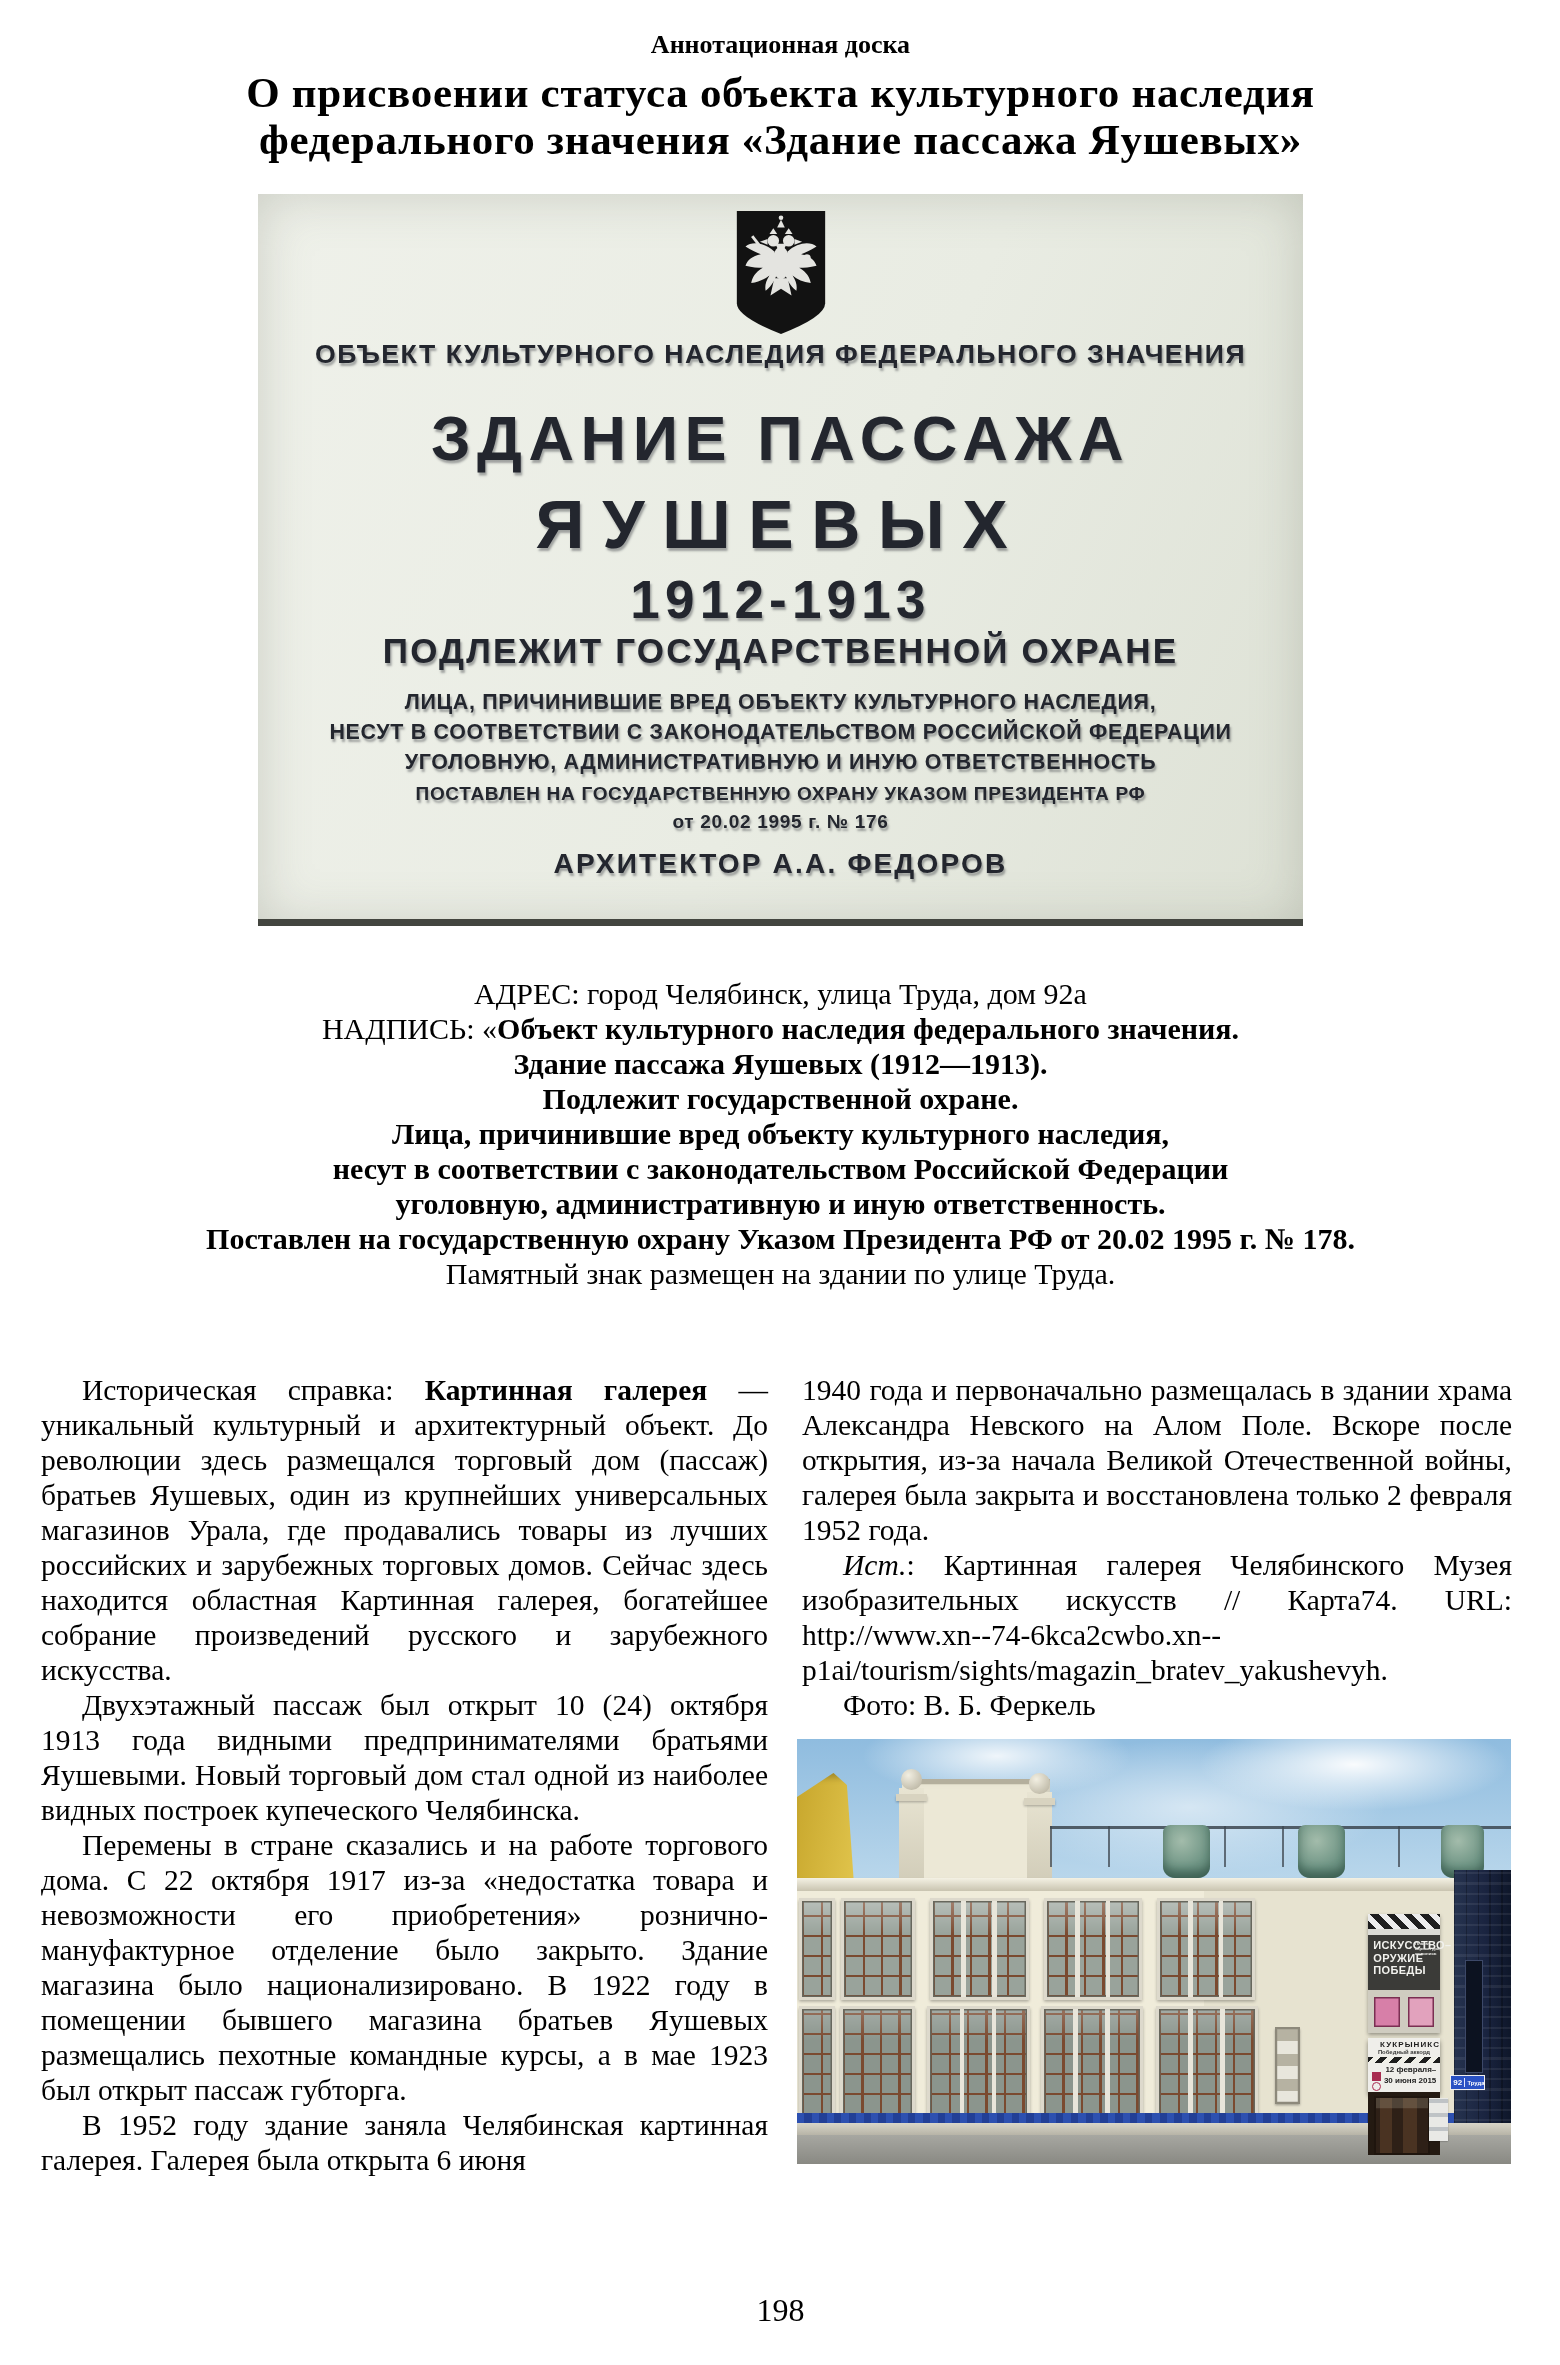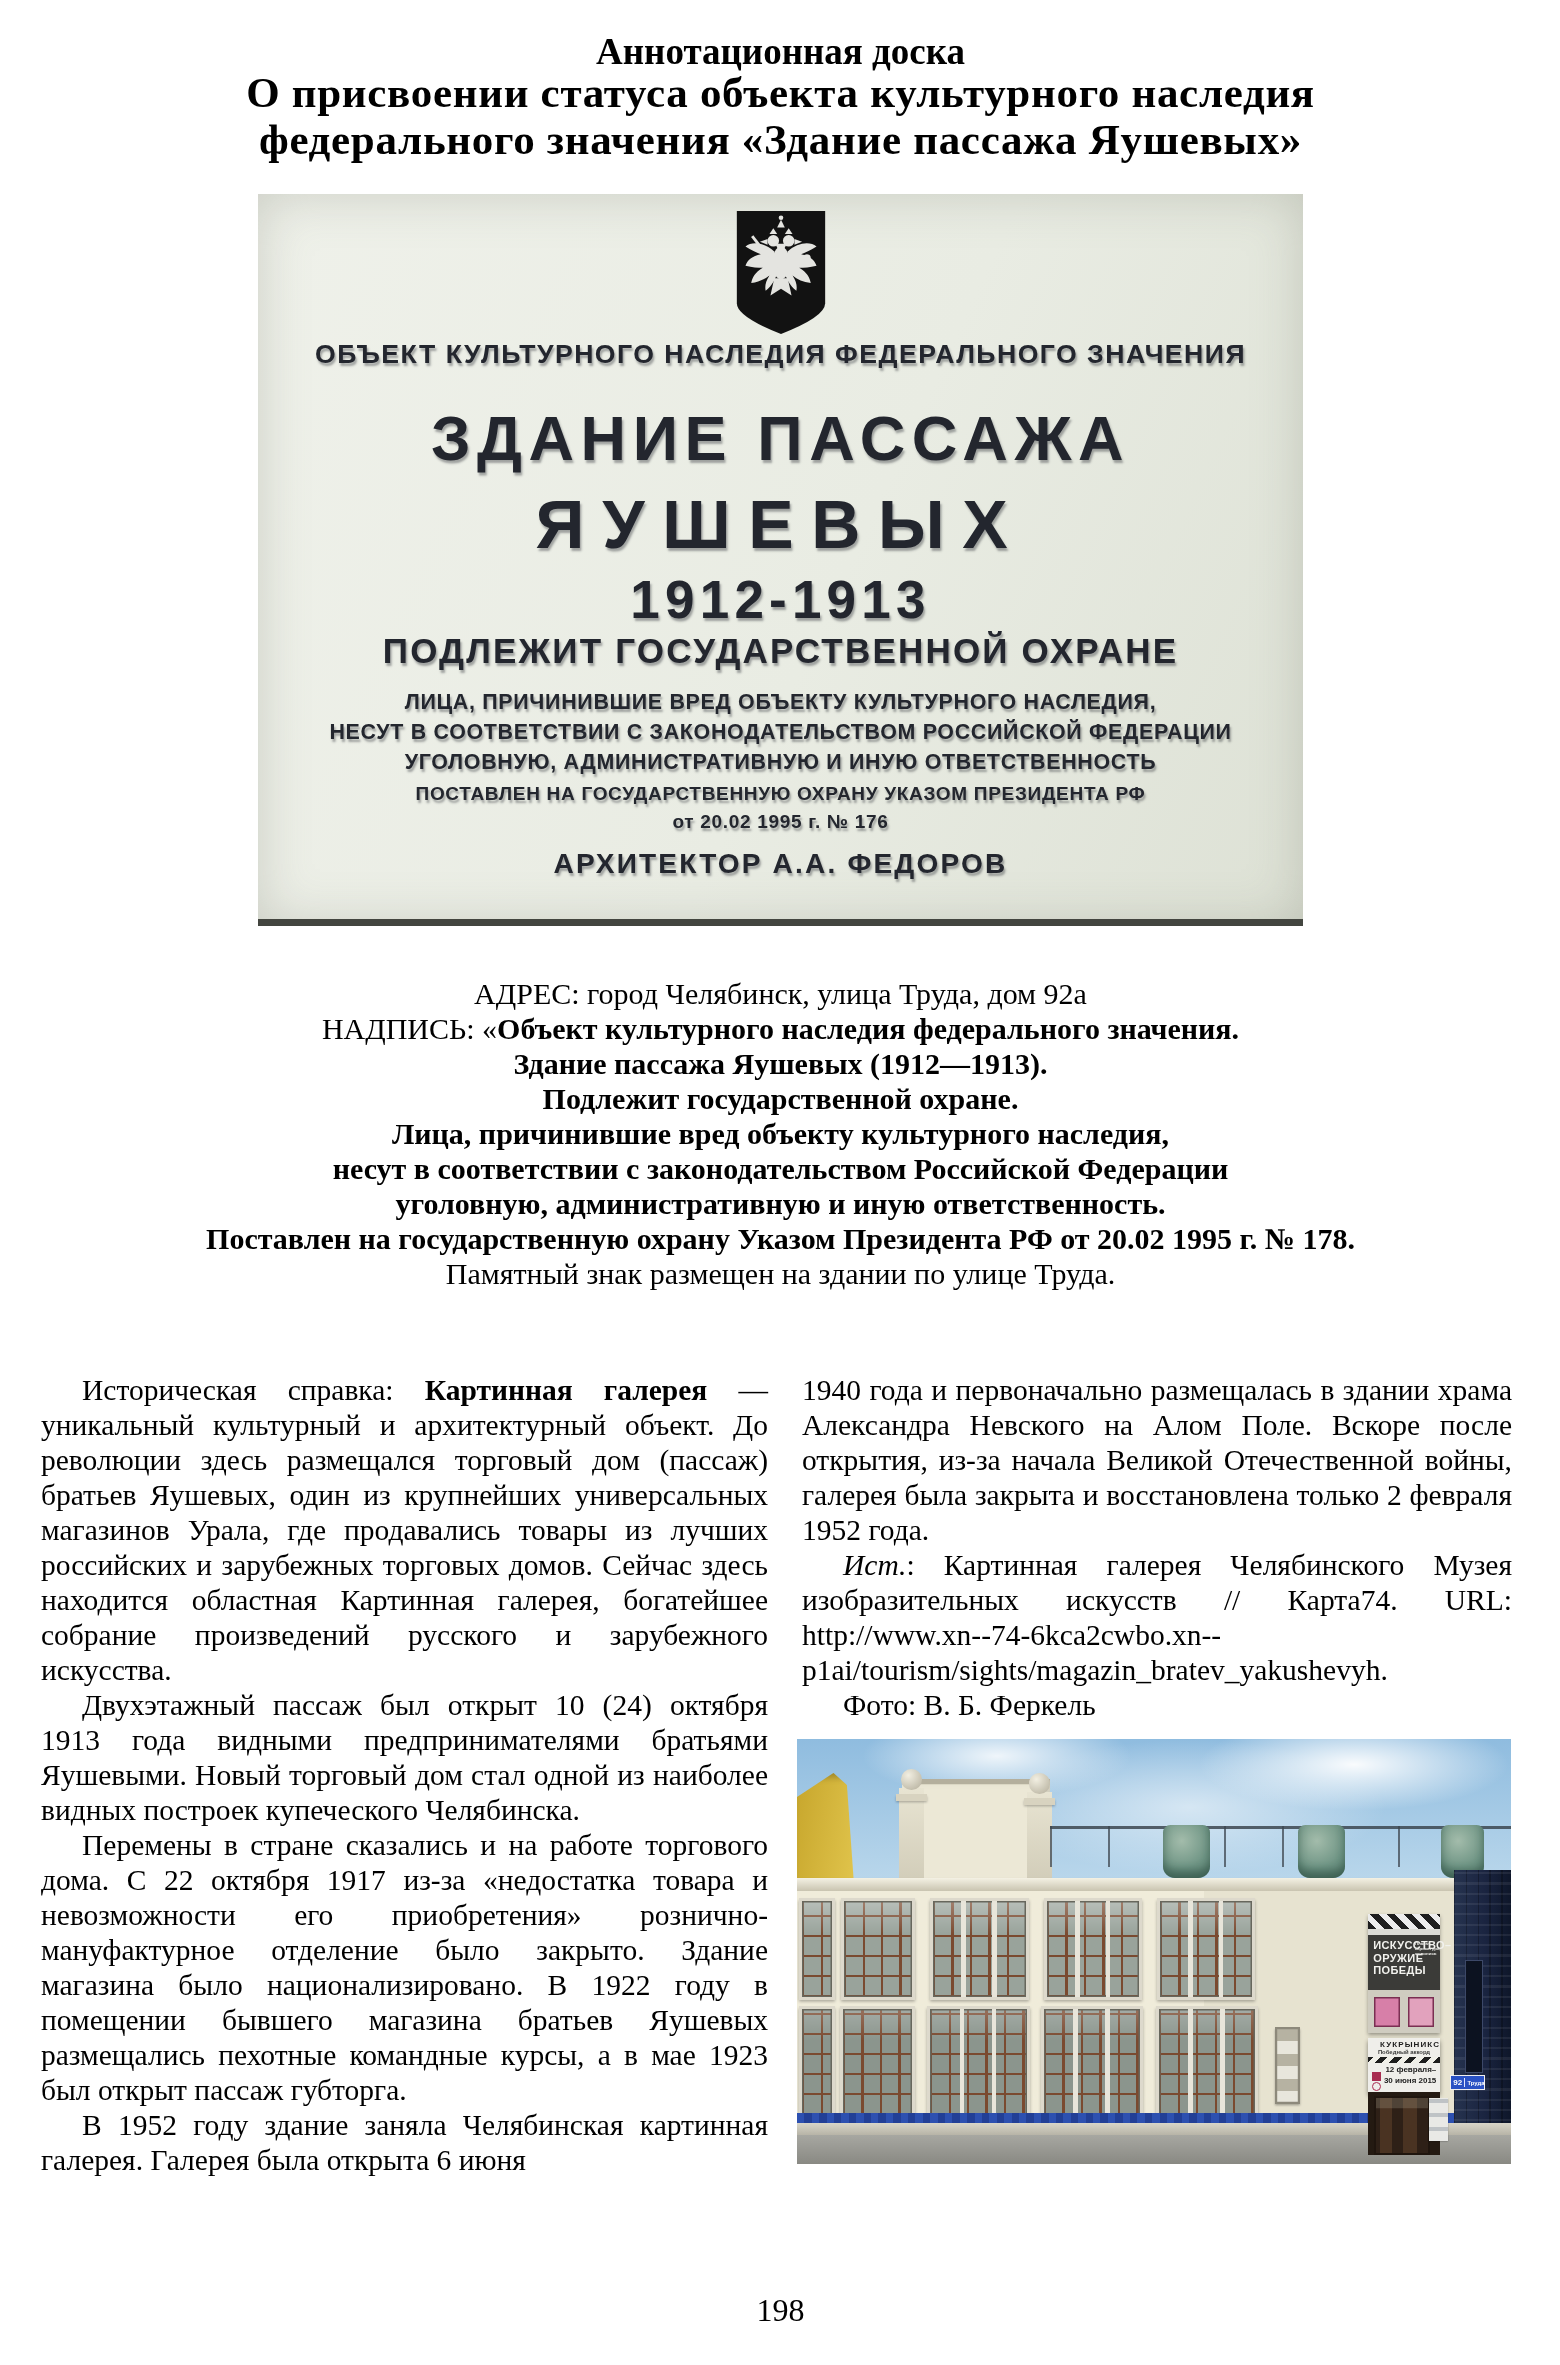--- a/index.html
+++ b/index.html
@@ -5,21 +5,21 @@
   html,body { margin:0; padding:0; }
   body {
     position:relative; width:1561px; height:2366px;
     background:#ffffff; color:#000;
     font-family:"Liberation Serif", serif;
     overflow:hidden;
   }
 
   
   .kicker { position:absolute; top:29.5px; left:0; width:100%; text-align:center;
-    font-size:37px; font-weight:bold; }
+    font-size:26px; font-weight:bold; }
   .title { position:absolute; top:69px; left:0; width:100%; text-align:center;
     font-size:43px; line-height:47px; font-weight:bold; letter-spacing:0.7px; }
 
   
   .plaque-photo { position:absolute; left:258px; top:194px; width:1045px; height:732px;
     background: linear-gradient(115deg,#eff1ea 0%, #e9ece3 55%, #dde1d5 100%);
     box-shadow: inset 0 0 52px rgba(110,115,100,0.28); }
   .pl-bottom-strip { position:absolute; left:0; bottom:0; width:100%; height:6.6px; background:#43453f; }
   .coat { position:absolute; left:calc(50% - 48px); top:14.8px; width:96px; height:127px; }
   .pl { position:absolute; left:0; width:100%; text-align:center;

